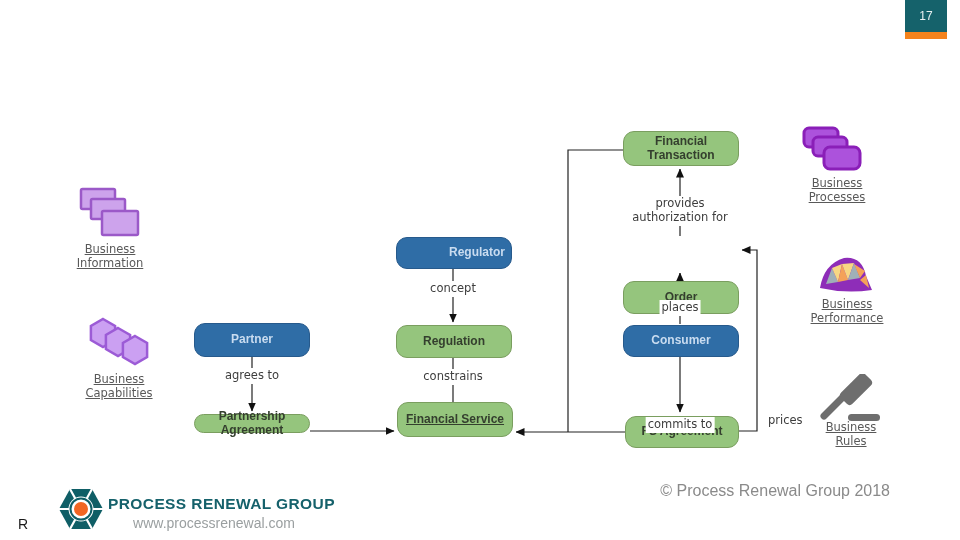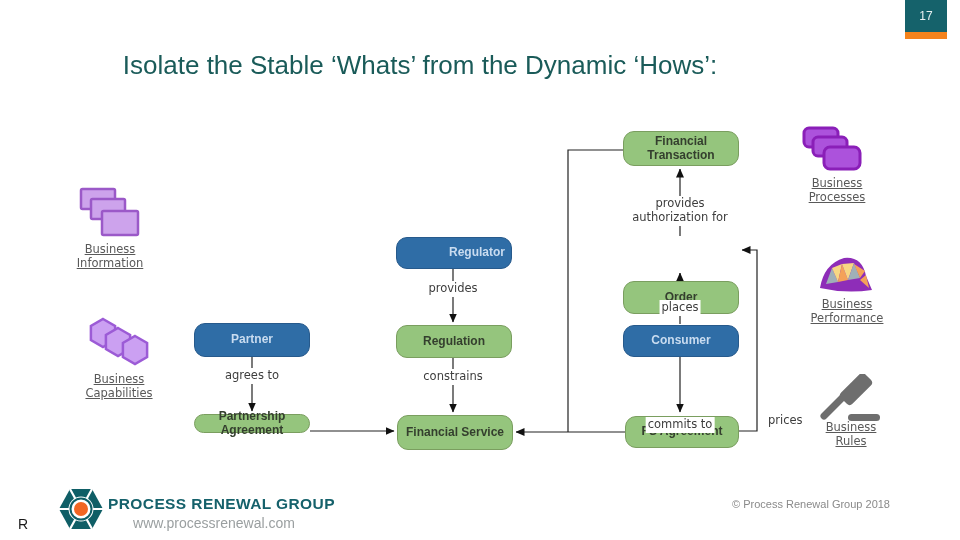--- a/index.html
+++ b/index.html
@@ -26,31 +26,30 @@
   
   .legend{position:absolute;color:#595959;font-size:11.5px;line-height:1.25;text-align:center;
     transform:translateX(-50%);font-family:"DejaVu Sans", sans-serif;text-decoration:underline;}
   .icon{position:absolute;}
   svg.connectors{position:absolute;left:0;top:0;}
   
   .brand{position:absolute;left:108px;top:495px;width:212px;text-align:center;
     color:#15616B;font-size:15.5px;font-weight:bold;letter-spacing:0.4px;white-space:nowrap;}
   .site{position:absolute;left:108px;top:515px;width:212px;text-align:center;
     color:#9A9FA0;font-size:14px;}
-  .copyright{position:absolute;right:70px;top:498px;color:#8A8A8A;font-size:11px;}
+  .copyright{position:absolute;right:70px;top:482px;color:#8A8A8A;font-size:16px;}
   .stray-r{position:absolute;left:18px;top:516px;color:#1A1A1A;font-size:14px;}
 </style>
 </head>
 <body>
 
 <div class="pagebox">17</div>
 <div class="pagebar"></div>
 
 <div class="title">
-  <div>Isolate the Stable ‘Whats’ from the Dynamic ‘Hows’:</div>
 </div>
 
 <svg class="connectors" width="960" height="540">
   <defs>
     <marker id="arr" markerWidth="9" markerHeight="8" refX="8.5" refY="4" orient="auto" markerUnits="userSpaceOnUse">
       <path d="M0,0 L9,4 L0,8 Z" fill="#111"></path>
     </marker>
   </defs>
   <g stroke="#222" stroke-width="1.2" fill="none">
     <path d="M680,236 L680,169" marker-end="url(#arr)"></path>
@@ -66,25 +65,25 @@
   </g>
 </svg>
 
 <div class="box green" style="left:623px;top:131px;width:116px;height:35px;">Financial Transaction</div>
 <div class="box blue" style="left:396px;top:237px;width:116px;height:32px;padding-left:48px;">Regulator</div>
 <div class="box green" style="left:623px;top:237px;width:116px;height:33px;margin-top:44px;">Order</div>
 <div class="box green" style="left:396px;top:325px;width:116px;height:33px;">Regulation</div>
 <div class="box blue" style="left:623px;top:325px;width:116px;height:32px;">Consumer</div>
 <div class="box blue" style="left:194px;top:323px;width:116px;height:34px;">Partner</div>
 <div class="box green" style="left:194px;top:414px;width:116px;height:19px;">Partnership Agreement</div>
-<div class="box green" style="left:397px;top:415px;width:116px;height:35px;">Financial Service</div>
+<div class="box green" style="left:397px;top:402px;width:116px;height:35px;text-decoration:underline;">Financial Service</div>
 <div class="box green" style="left:625px;top:416px;width:114px;height:32px;">FS Agreement</div>
 
 <div class="rel centered" style="left:680px;top:196px;width:100px;">provides authorization for</div>
-<div class="rel centered" style="left:453px;top:281px;">provides</div>
+<div class="rel centered" style="left:453px;top:281px;">concept</div>
 <div class="rel centered" style="left:680px;top:300px;">places</div>
 <div class="rel centered" style="left:252px;top:368px;">agrees to</div>
 <div class="rel centered" style="left:453px;top:369px;">constrains</div>
 <div class="rel centered" style="left:680px;top:369px;margin-top:48px;">commits to</div>
 <div class="rel" style="left:766px;top:413px;">prices</div>
 
 <div class="icon" style="left:78px;top:186px;">
   <svg width="62" height="52" viewBox="0 0 62 52">
     <g fill="#CDA3EC" stroke="#9B59C8" stroke-width="2.5">
       <rect x="3" y="3" width="34" height="20" rx="1.5"></rect>

